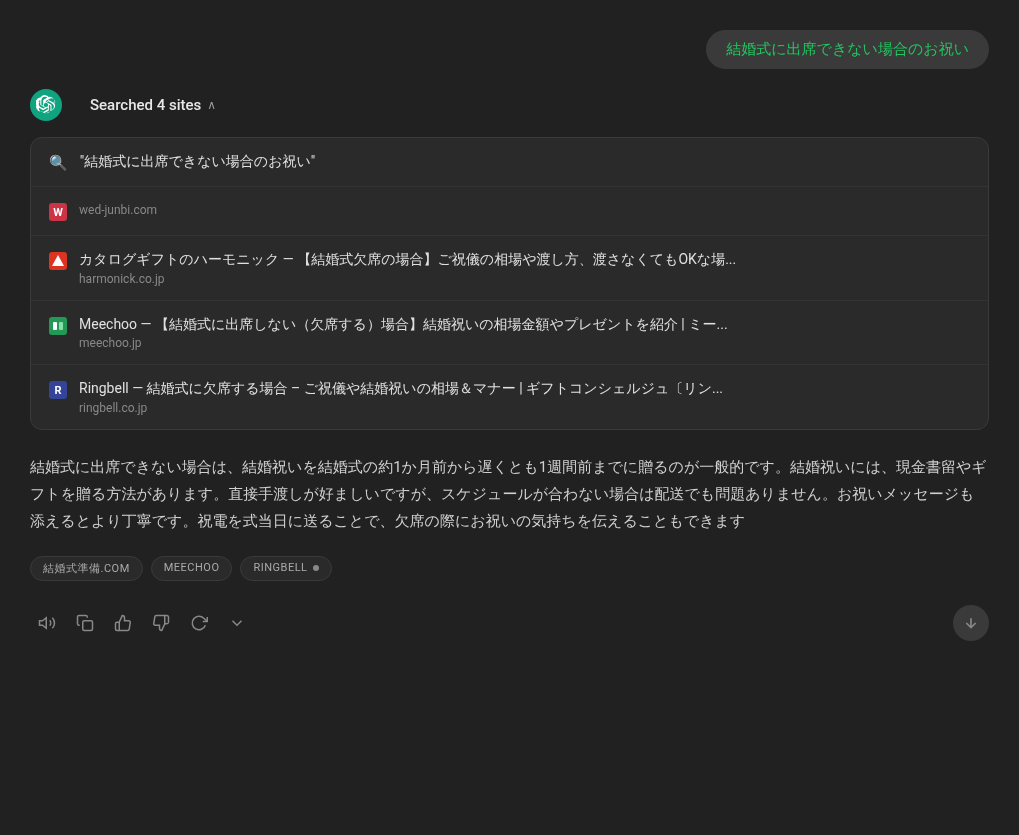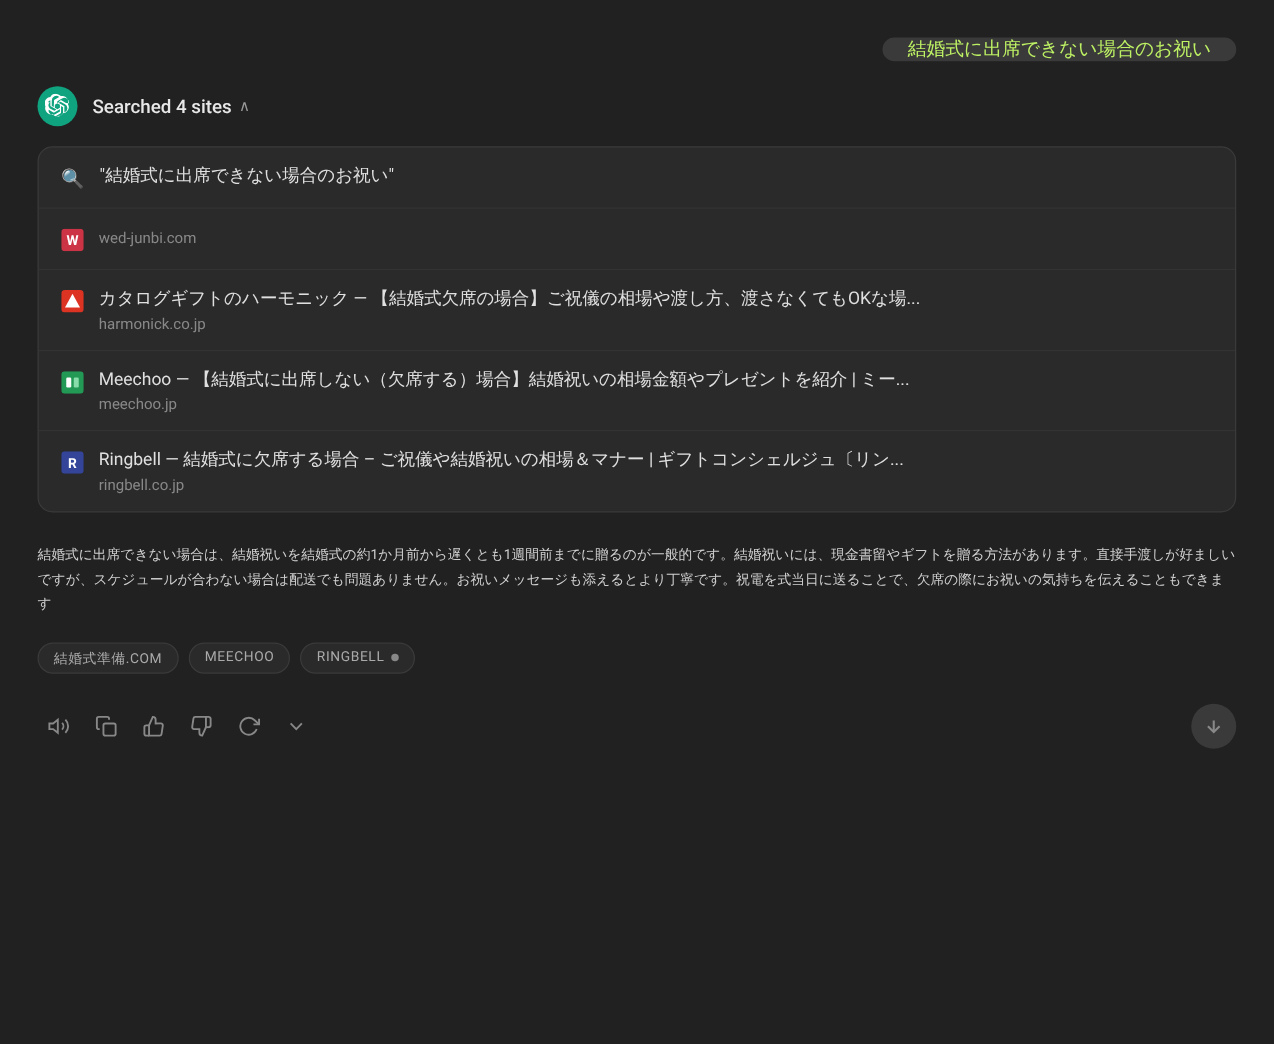--- a/index.html
+++ b/index.html
@@ -20,23 +20,23 @@
     }
 
     .top-bar {
       display: flex;
       justify-content: flex-end;
       padding: 10px 30px 20px;
     }
 
     .query-bubble {
       background-color: #3a3a3a;
-      color: #bef264;
+      color: #22c55e;
       border-radius: 20px;
-      padding: 0 20px;
+      padding: 10px 20px;
       font-size: 15px;
       max-width: 500px;
     }
 
     .main-content {
       padding: 0 30px;
       flex: 1;
     }
 
     .searched-sites-header {
@@ -63,20 +63,21 @@
       fill: white;
     }
 
     .searched-sites-label {
       display: flex;
       align-items: center;
       gap: 6px;
       font-size: 15px;
       color: #e8e8e8;
       font-weight: 500;
+      margin-left: 16px;
     }
 
     .chevron-icon {
       font-size: 12px;
       color: #999;
     }
 
     .search-results-card {
       background-color: #2a2a2a;
       border: 1px solid #3a3a3a;
@@ -118,21 +119,21 @@
       line-height: 1.4;
     }
 
     .result-domain {
       font-size: 12px;
       color: #888;
       margin-top: 2px;
     }
 
     .summary-text {
-      font-size: 11px;
+      font-size: 15px;
       line-height: 1.8;
       color: #d0d0d0;
       margin-bottom: 16px;
     }
 
     .citation-tags {
       display: flex;
       gap: 8px;
       flex-wrap: wrap;
       margin-bottom: 24px;

